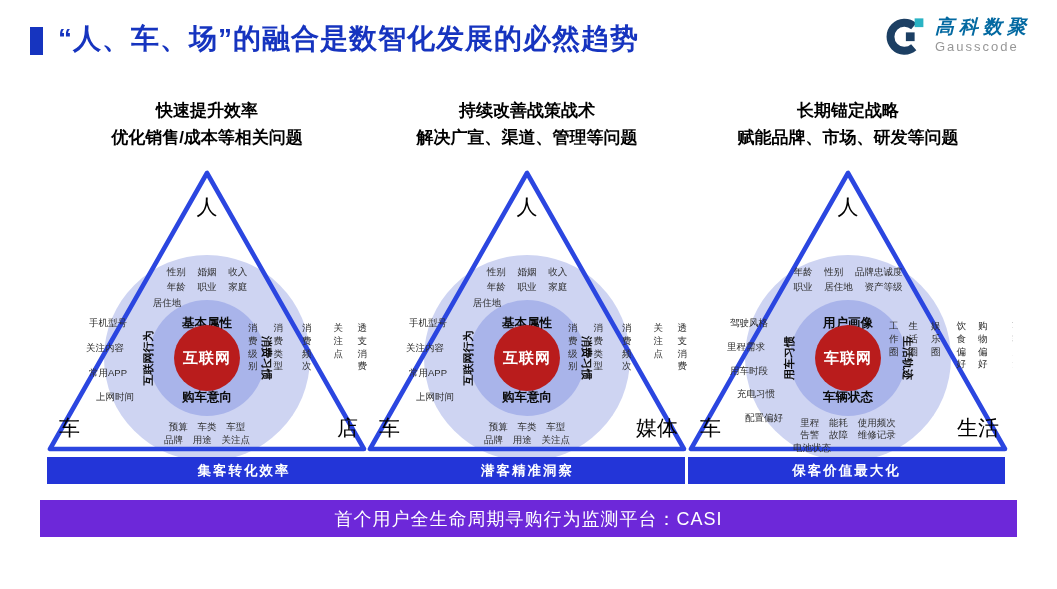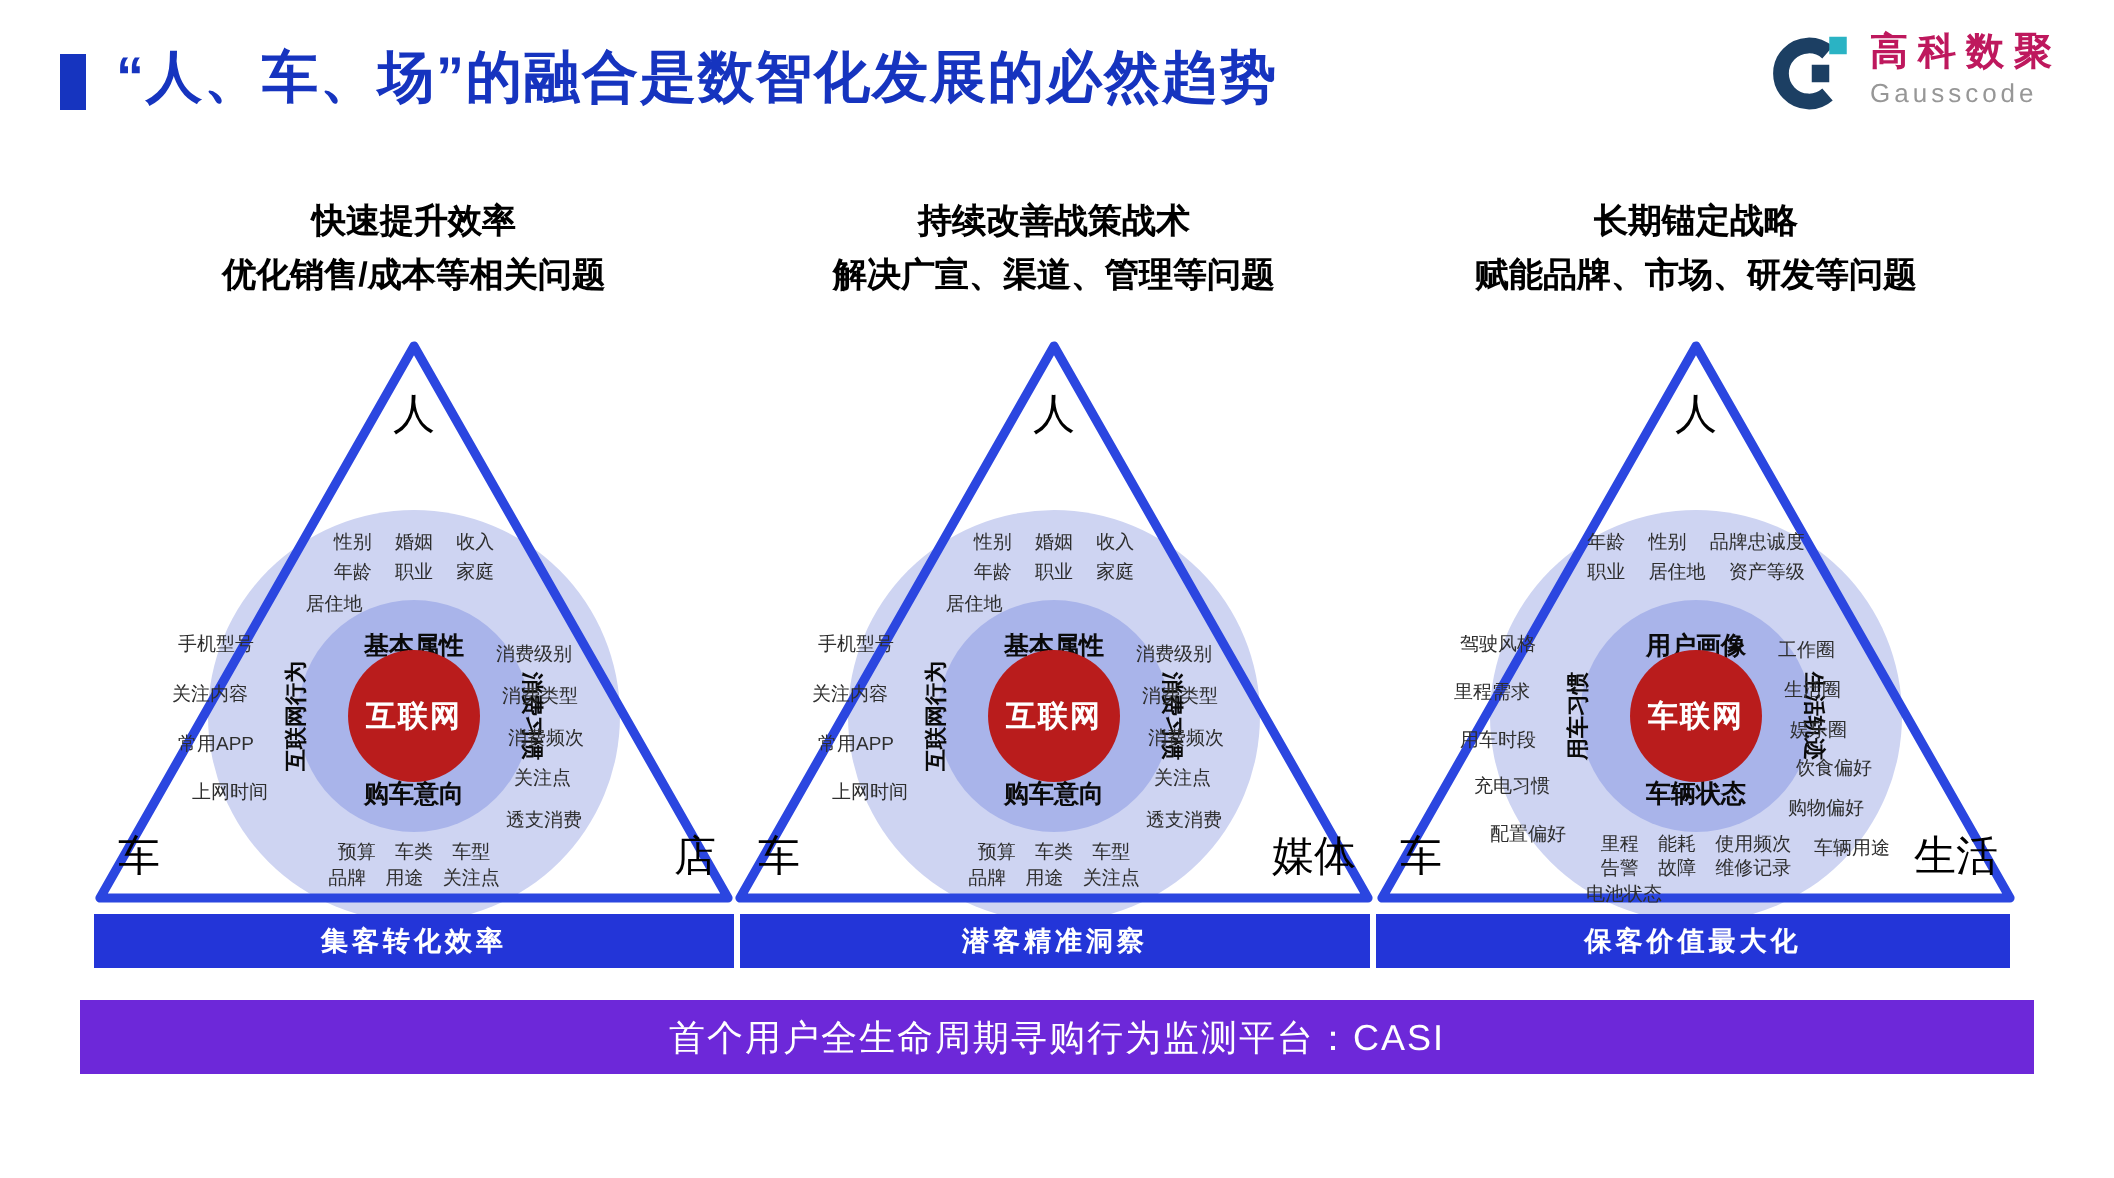--- a/index.html
+++ b/index.html
@@ -4,21 +4,21 @@
 <style>
   html,body{margin:0;padding:0;background:#fff;}
   .page{position:relative;width:1057px;height:589px;background:#ffffff;overflow:hidden;
         font-family:"Liberation Sans","DejaVu Sans",sans-serif;color:#111;}
 
   
   .accent-bar{position:absolute;left:30px;top:27px;width:13px;height:28px;background:#1634bf;}
   .page-title{position:absolute;left:58px;top:22px;margin:0;font-size:28px;line-height:34px;
               font-weight:bold;color:#1634bf;letter-spacing:1px;white-space:nowrap;}
   .logo{position:absolute;right:26px;top:14px;display:flex;align-items:center;gap:9px;}
-  .logo-text-cn{font-size:19px;color:#be185d;letter-spacing:5px;font-weight:600;line-height:1.2;}
+  .logo-text-cn{font-size:19px;color:#0369a1;letter-spacing:5px;font-weight:600;line-height:1.2;font-style:italic;}
   .logo-text-en{font-size:13px;color:#979797;letter-spacing:2px;line-height:1.2;}
 
   
   .col-head{position:absolute;top:97px;width:330px;text-align:center;font-weight:bold;
             font-size:17px;line-height:27px;color:#000;}
 
   
   .tri{position:absolute;top:165px;width:330px;height:292px;overflow:hidden;}
   .tri svg.outline{position:absolute;left:0;top:0;width:330px;height:292px;z-index:3;pointer-events:none;}
   .tri svg.outline polygon{fill:none;stroke:#2b46e0;stroke-width:4.6;stroke-linejoin:round;}
@@ -48,39 +48,39 @@
              font-weight:bold;font-size:11px;color:#0a0a0a;white-space:nowrap;z-index:4;}
   .ring-right{position:absolute;left:224px;top:193px;transform:translate(-50%,-50%) rotate(90deg);
               font-weight:bold;font-size:11px;color:#0a0a0a;white-space:nowrap;z-index:4;}
 
   .side-left{position:absolute;left:44px;top:152px;display:flex;flex-direction:column;gap:12px;
              font-size:9.5px;color:#2e2e2e;z-index:4;line-height:1.35;}
   .side-left > div:nth-child(1){margin-left:3px;}
   .side-left > div:nth-child(3){margin-left:3px;}
   .side-left > div:nth-child(4){margin-left:10px;}
   .side-left > div:nth-child(5){margin-left:18px;}
-  .side-right{position:absolute;left:206px;top:157px;display:flex;flex-direction:column;gap:8px;
+  .side-right{position:absolute;left:206px;top:157px;display:flex;flex-direction:row;gap:8px;
               font-size:9.5px;color:#2e2e2e;z-index:4;line-height:1.35;}
   .side-right > div:nth-child(2){margin-left:3px;}
   .side-right > div:nth-child(3){margin-left:6px;}
   .side-right > div:nth-child(4){margin-left:9px;}
   .side-right > div:nth-child(5){margin-left:5px;}
   .side-right > div:nth-child(6){margin-left:1px;padding-left:17px;}
   .t3 .side-left{gap:11px;}
   .t3 .side-right{gap:7px;top:155px;}
 
   .bottom-rows{position:absolute;top:256px;left:0;right:0;display:flex;flex-direction:column;gap:1px;
                align-items:center;font-size:9.5px;color:#2e2e2e;word-spacing:7px;z-index:4;line-height:1.3;}
   .t3 .bottom-rows{top:252px;gap:0;}
   .bottom-rows .shift-l{transform:translateX(-36px);}
 
   
   .bar{position:absolute;top:457px;height:27px;background:#2335d8;color:#fff;display:flex;
        align-items:center;justify-content:center;font-size:13.5px;font-weight:bold;letter-spacing:2px;}
-  .bar1{left:47px;width:320px;}
+  .bar1{left:47px;width:320px;padding-left:37px;}
   .bar2{left:370px;width:315px;}
   .bar3{left:688px;width:317px;}
   .footer-bar{position:absolute;left:40px;top:500px;width:977px;height:37px;background:#6d28d9;
               color:#fff;display:flex;align-items:center;justify-content:center;font-size:18px;
               letter-spacing:1px;}
 </style>
 </head>
 <body>
 
 <div class="page">

